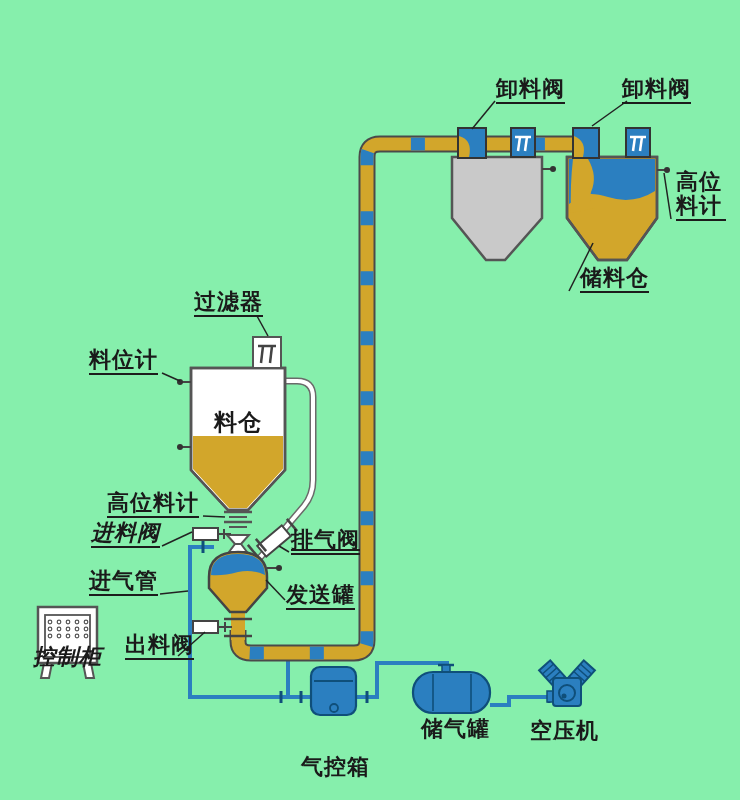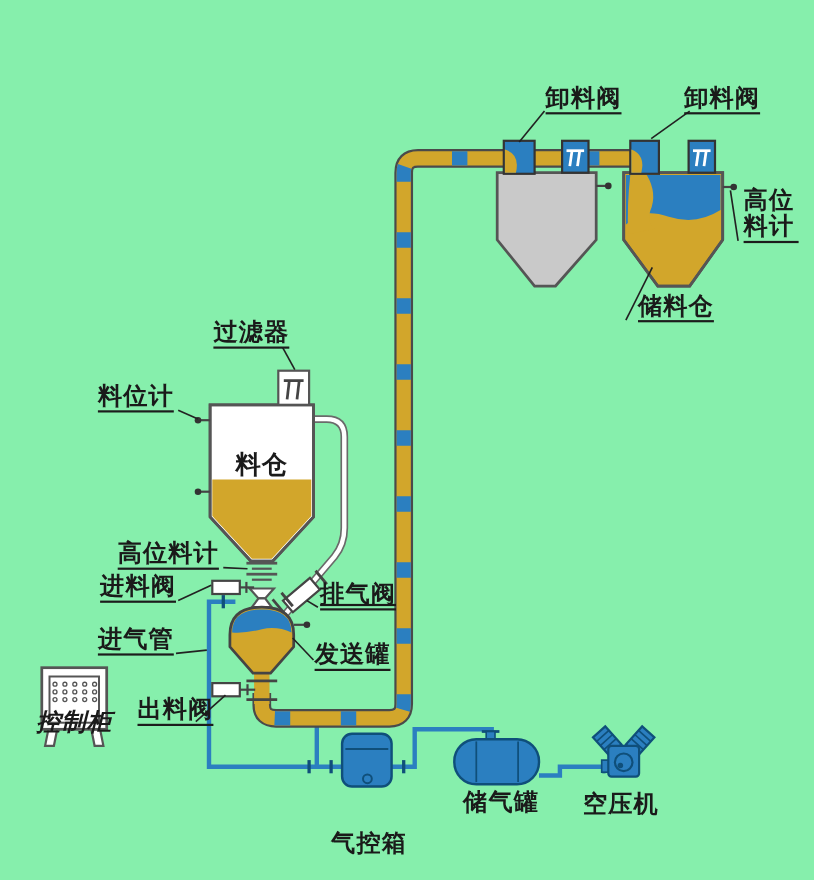--- a/index.html
+++ b/index.html
@@ -239,21 +239,21 @@
 </svg>
 
 <div class="lbl ul" style="left:496px;top:77px;">卸料阀</div>
 <div class="lbl ul" style="left:622px;top:77px;">卸料阀</div>
 <div class="lbl ul wrap" style="left:676px;top:170px;width:50px;">高位料计</div>
 <div class="lbl ul" style="left:580px;top:266px;">储料仓</div>
 <div class="lbl ul" style="left:194px;top:290px;">过滤器</div>
 <div class="lbl ul" style="left:89px;top:348px;text-align:center;">料位计</div>
 <div class="lbl" style="left:214px;top:389px;font-size:23px;margin-top:21px;">料仓</div>
 <div class="lbl ul" style="left:107px;top:491px;">高位料计</div>
-<div class="lbl ul" style="left:91px;top:521px;">进料阀</div>
+<div class="lbl ul" style="left:91px;top:521px;font-style:italic;">进料阀</div>
 <div class="lbl ul" style="left:291px;top:528px;text-decoration:underline;">排气阀</div>
 <div class="lbl ul" style="left:89px;top:569px;">进气管</div>
 <div class="lbl ul" style="left:286px;top:583px;">发送罐</div>
 <div class="lbl ul" style="left:125px;top:633px;">出料阀</div>
 <div class="lbl" style="left:33px;top:645px;font-style:italic;">控制柜</div>
 <div class="lbl" style="left:301px;top:715px;margin-top:40px;">气控箱</div>
 <div class="lbl" style="left:421px;top:717px;">储气罐</div>
 <div class="lbl" style="left:530px;top:719px;">空压机</div>
 
 </div>

